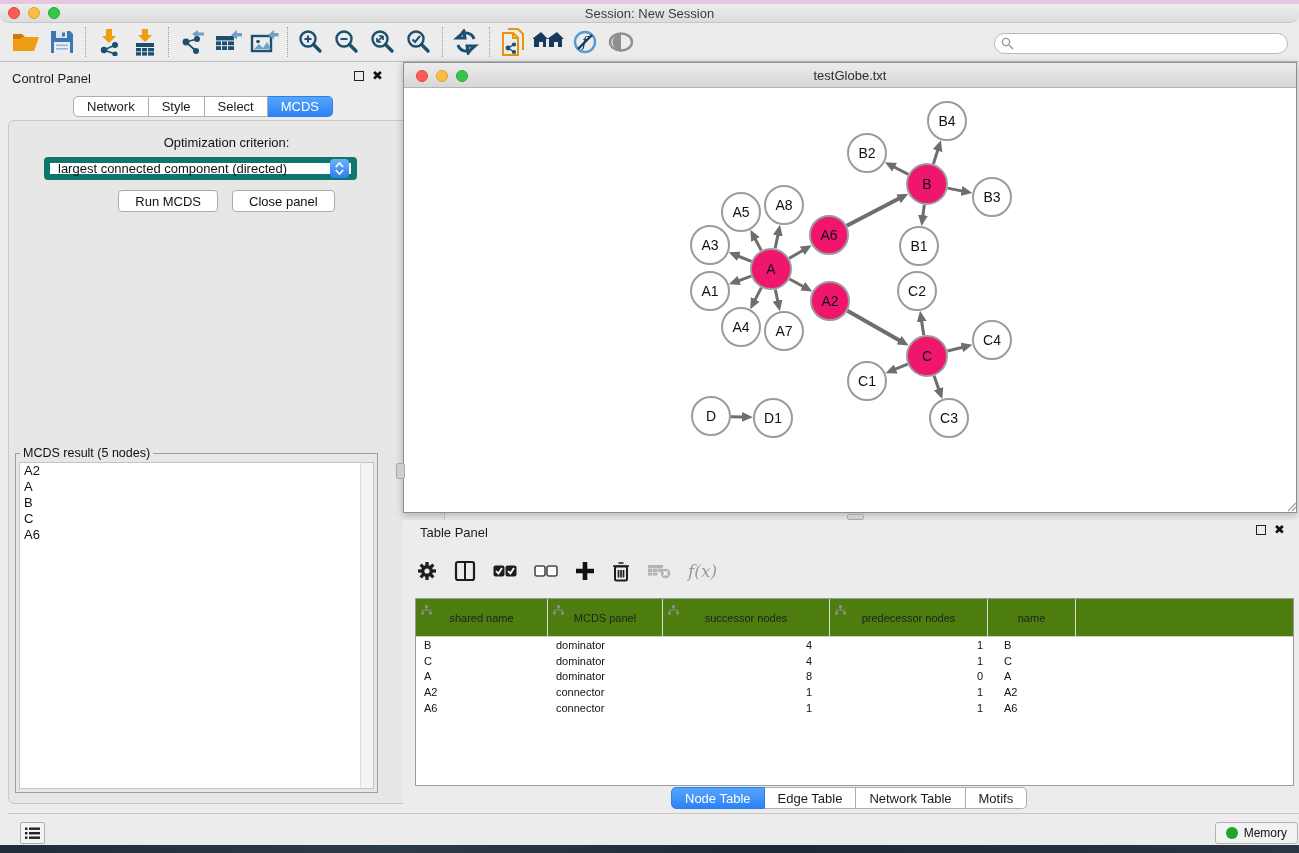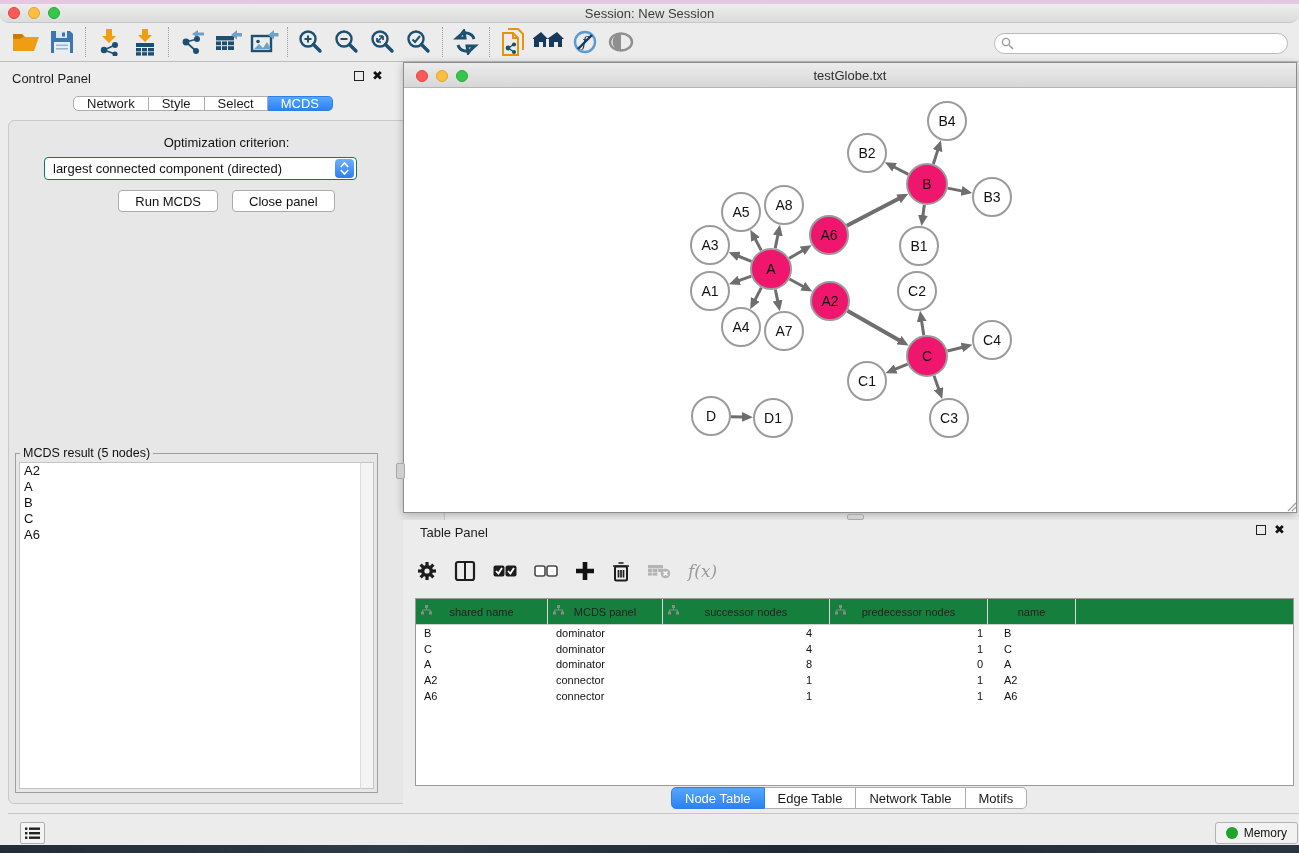--- a/index.html
+++ b/index.html
@@ -29,32 +29,32 @@
   #search-wrap svg { position:absolute; left:7px; top:4px; }
 
   
   #control-panel { left:0; top:62px; width:391px; height:751px; background:#ececec; }
   #cp-header { position:absolute; left:12px; top:9px; font-size:13px; color:#1d1d1d; }
   .panel-btns { position:absolute; right:8px; top:9px; display:flex; gap:8px; align-items:center; }
   .float-box { width:10px; height:10px; border:1.5px solid #222; display:inline-block; }
   .close-x { font-size:13px; font-weight:bold; color:#111; line-height:10px; }
 
   .seg-row { position:absolute; display:flex; }
-  .seg { height:15px; background:#fff; border:1px solid #adadad; border-left:none;
+  .seg { height:21px; background:#fff; border:1px solid #adadad; border-left:none;
     font-size:13px; color:#1a1a1a; display:flex; align-items:center; justify-content:center;
     padding:0 13px; cursor:default; }
   .seg:first-child { border-left:1px solid #adadad; border-radius:5px 0 0 5px; }
   .seg:last-child { border-radius:0 5px 5px 0; }
   .seg.active { background:linear-gradient(#57a5fd,#2a82f4); border-color:#2f7fe8; color:#fff; }
 
   #cp-inner { position:absolute; left:8px; top:58px; width:437px; height:684px;
     background:#e7e7e7; border:1px solid #c9c9c9; border-radius:6px; }
   #opt-label { position:absolute; left:0; top:14px; width:100%; text-align:center; font-size:13px; color:#111; }
   #criterion-select { position:absolute; left:35px; top:36px; width:313px; height:23px;
-    background:#fff; border:1px solid #0f766e; border-radius:4px;
+    background:#fff; border:6px solid #0f766e; border-radius:4px;
     display:flex; align-items:center; cursor:default; }
   #criterion-select .val { flex:1; font-size:13px; color:#111; padding-left:8px; white-space:nowrap; }
   #criterion-select .stepper { width:19px; height:19px; margin-right:2px; border-radius:4px;
     background:linear-gradient(#6db1fc,#2d7ff0); display:flex; flex-direction:column;
     align-items:center; justify-content:center; gap:1px; }
   .push-btn { height:22px; background:#fff; border:1px solid #ababab; border-radius:4px;
     font-size:13px; color:#111; padding:0 16px; display:flex; align-items:center; cursor:default; }
   #cp-buttons { position:absolute; top:69px; left:0; width:100%; display:flex; justify-content:center; gap:14px; }
 
   #mcds-fieldset { position:absolute; left:6px; top:332px; width:363px; height:340px;
@@ -81,21 +81,21 @@
   
   #table-panel { left:403px; top:520px; width:896px; height:293px; background:#ececec; }
   #tp-header { position:absolute; left:17px; top:5px; font-size:13px; color:#1d1d1d; }
   #tp-toolbar { position:absolute; left:14px; top:38px; display:flex; align-items:center; gap:17px; }
   .tpicon { height:26px; display:flex; align-items:center; justify-content:center; cursor:default; }
   #fx-label { font-family:"DejaVu Serif","Liberation Serif",serif; font-style:italic;
     font-size:17px; color:#9a9a9a; }
 
   #node-table { position:absolute; left:12px; top:78px; width:879px; height:188px;
     background:#fff; border:1px solid #9a9a9a; overflow:hidden; }
-  #nt-header { display:flex; height:26px; border-bottom:1px solid #cfcfcf; background:#15803d; }
+  #nt-header { display:flex; height:38px; border-bottom:1px solid #cfcfcf; background:#4d7c0f; }
   .nt-hcell { position:relative; display:flex; align-items:center; justify-content:center;
     border-right:1px solid #d9d9d9; font-size:11px; color:#222; }
   .nt-hcell svg { position:absolute; left:5px; top:6px; }
   .nt-row { display:flex; height:15.8px; align-items:center; }
   .nt-cell { font-size:11px; color:#111; overflow:hidden; white-space:nowrap; }
 
   #tp-tabs { position:absolute; left:268px; top:267px; }
   #tp-tabs .seg { height:22px; font-size:13px; }
 
   

